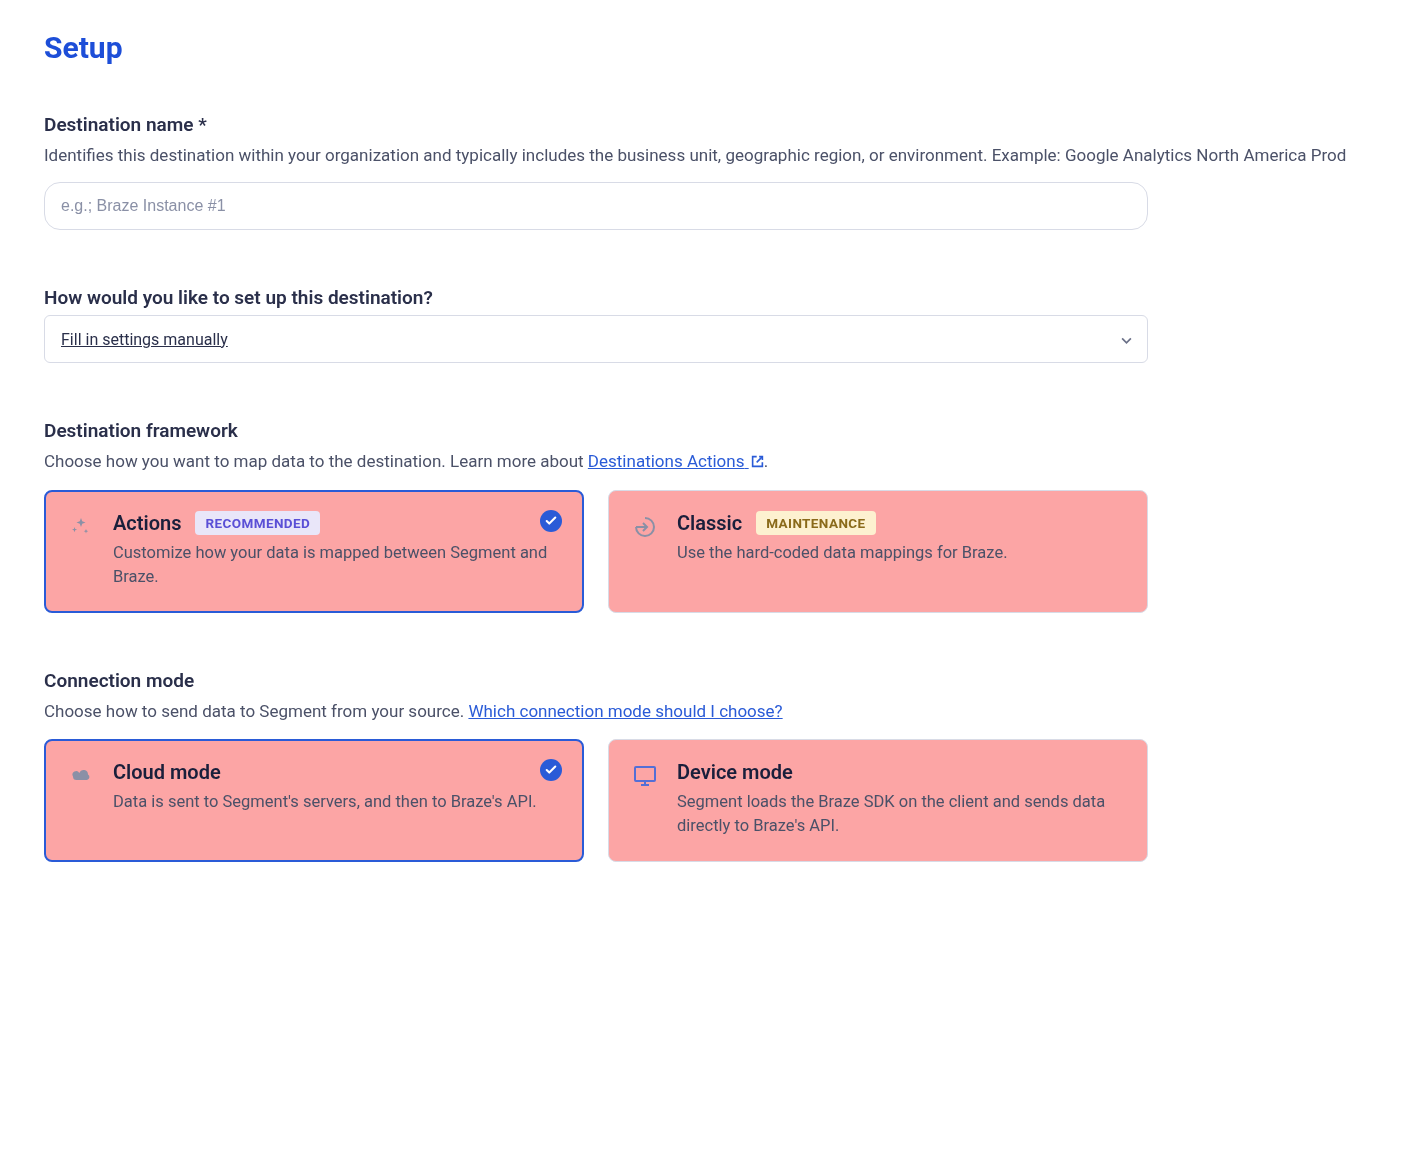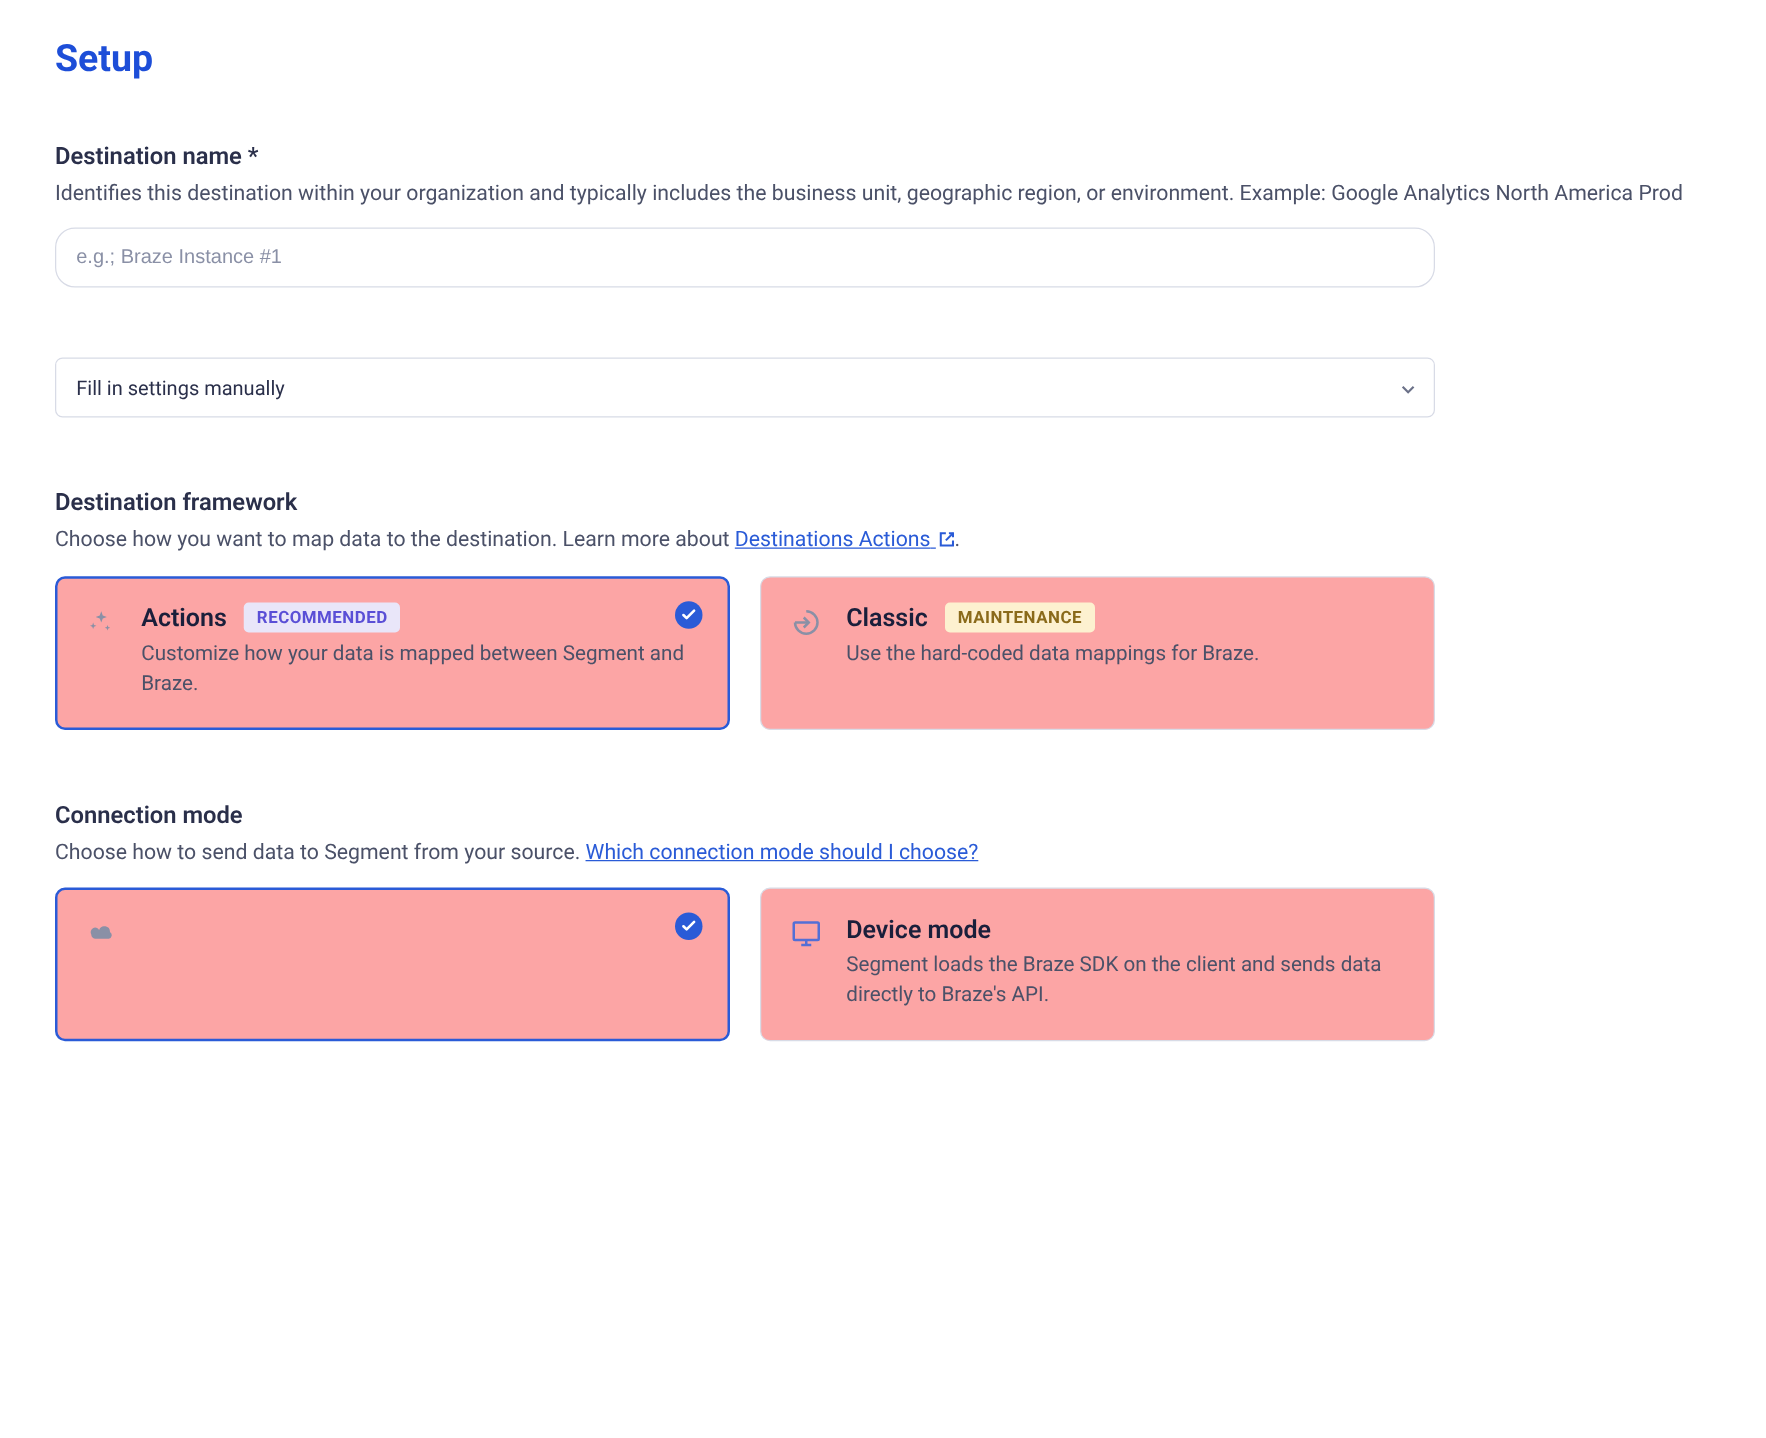--- a/index.html
+++ b/index.html
@@ -56,20 +56,21 @@
     height: 48px;
     border: 1px solid #d8dbe6;
     border-radius: 6px;
     background: #fff;
     padding: 0 40px 0 16px;
     font-size: 16px;
     color: #2a2f4a;
     display: flex;
     align-items: center;
     cursor: pointer;
+    text-decoration: underline;
   }
   .select-caret {
     position: absolute;
     right: 16px;
     top: 50%;
     transform: translateY(-50%);
     pointer-events: none;
     color: #6b7188;
   }
   .card-row {
@@ -155,20 +156,21 @@
 
 <h1 class="page-title">Setup</h1>
 
 <div class="section">
   <div class="field-label">Destination name *</div>
   <div class="field-help">Identifies this destination within your organization and typically includes the business unit, geographic region, or environment. Example: Google Analytics North America Prod</div>
   <input type="text" class="text-input" placeholder="e.g.; Braze Instance #1" style="">
 </div>
 
 <div class="section">
+  <div class="field-label">How would you like to set up this destination?</div>
   <div class="select-wrap">
     <div class="select">
       <span>Fill in settings manually</span>
     </div>
     <span class="select-caret">
       <svg width="11" height="7" viewBox="0 0 12 8">
           <path d="M1 1l5 5 5-5" fill="none" stroke="currentColor" stroke-width="2"></path>
         </svg>
     </span>
   </div>
@@ -232,20 +234,26 @@
     <span>Choose how to send data to Segment from your source. </span><a href="#">Which connection mode should I choose?</a>
   </div>
   <div class="card-row">
 
     <div class="card selected">
       <div class="card-icon">
         <svg width="24" height="18" viewBox="0 0 24 18" fill="#8a90a6">
           <path d="M19 7.5a4.5 4.5 0 0 0-8.7-1.6A3.5 3.5 0 0 0 4 9.5 3.5 3.5 0 0 0 7.5 13H18a3 3 0 0 0 1-5.5z"></path>
         </svg>
       </div>
+      <div class="card-body">
+        <div class="card-title-row">
+          <span class="card-title">Cloud mode</span>
+        </div>
+        <div class="card-desc">Data is sent to Segment's servers, and then to Braze's API.</div>
+      </div>
       <div class="check-badge">
         <svg width="12" height="12" viewBox="0 0 14 14">
             <path d="M2 7l3 3 7-7" fill="none" stroke="#fff" stroke-width="2.4" stroke-linecap="round" stroke-linejoin="round"></path>
           </svg>
       </div>
     </div>
 
     <div class="card">
       <div class="card-icon">
         <svg width="24" height="22" viewBox="0 0 24 22" fill="none" stroke="#536fd6" stroke-width="2">

